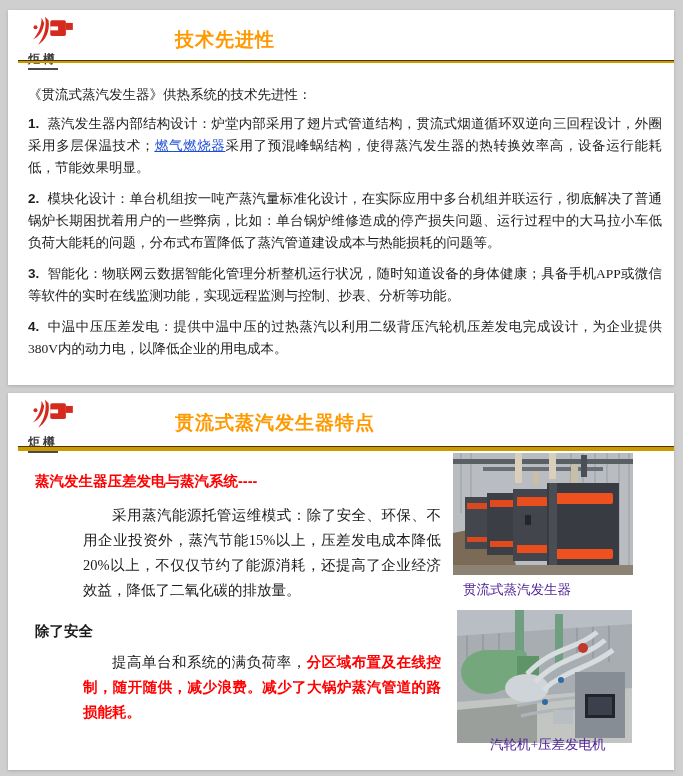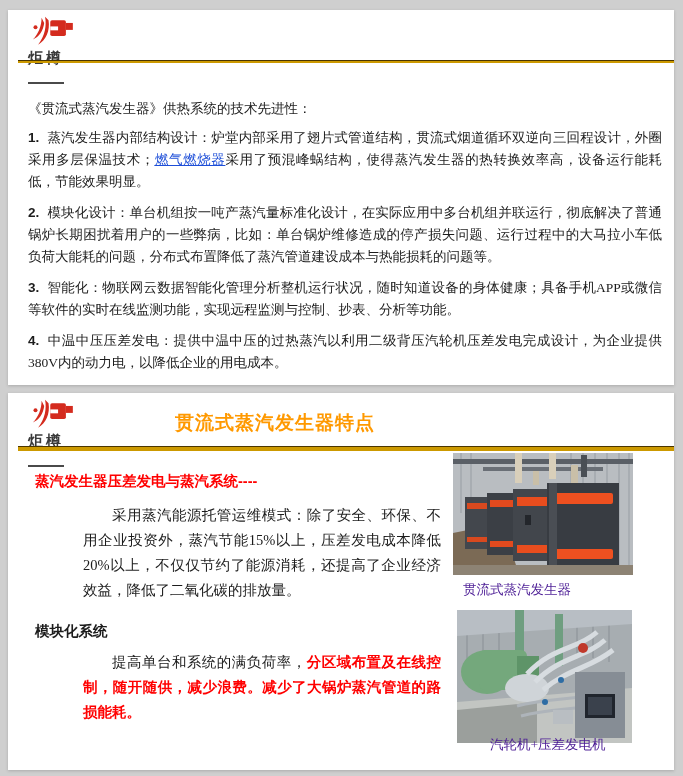--- a/index.html
+++ b/index.html
@@ -7,33 +7,33 @@
   body { background:#cfcfcf; position:relative; overflow:hidden;
          font-family:"Liberation Serif", serif; }
   .slide { position:absolute; left:8px; width:666px; background:#ffffff;
            box-shadow:0 1px 3px rgba(0,0,0,.18); }
   #slide1 { top:10px; height:375px; }
   #slide2 { top:393px; height:377px; }
 
   .logo { position:absolute; left:20px; top:6px; width:70px; }
   .logo svg { width:44px; height:33px; display:block; margin-left:2px; }
   .logo-text { font-family:"Liberation Sans", sans-serif; font-weight:bold;
-               font-size:15px; color:#3a3a3a; letter-spacing:3px;
-               display:inline-block; border-bottom:2px solid #4a4a4a; padding-bottom:14px; }
+               font-size:12px; color:#3a3a3a; letter-spacing:3px;
+               display:inline-block; border-bottom:2px solid #4a4a4a; padding-bottom:0; }
 
   .slide-title { position:absolute; left:167px; top:17px;
                  font-family:"Liberation Sans", sans-serif; font-weight:bold;
                  font-size:19px; color:#ff9900; letter-spacing:1px; }
 
   .divider { position:absolute; left:10px; right:0;
              border-top:1px solid #4a3500; background:#cc9900; }
   #slide1 .divider { top:50px; height:3px; }
   #slide2 .divider { top:53px; height:5px; }
 
-  .s1-body { position:absolute; left:20px; top:88px; width:634px;
+  .s1-body { position:absolute; left:20px; top:74px; width:634px;
              font-size:13.5px; line-height:22px; color:#1c1c1c; text-align:justify; }
   .s1-intro { margin-bottom:7px; }
   .s1-body p.item { margin-bottom:9px; }
   .num  { font-weight:bold; font-family:"Liberation Sans", sans-serif; margin-right:8px; }
   .head { font-weight:normal; font-family:"Liberation Sans", sans-serif; }
   .link { color:#1d4ed8; text-decoration:underline; cursor:pointer; }
 
   .s2-left { position:absolute; left:27px; top:76px; width:406px;
              font-size:14.5px; line-height:25px; color:#1c1c1c; text-align:justify; }
   .red-head { color:#ff0000; font-weight:bold; font-family:"Liberation Sans", sans-serif;
@@ -59,20 +59,21 @@
     <svg viewBox="0 0 50 38">
       <path d="M13 2 C13 12 9 21 3 27 C10 24 15 17 16 8 Z" fill="#d42b1e"></path>
       <path d="M17 1 C19 11 17 23 9 33 C18 28 23 17 21 5 Z" fill="#d42b1e"></path>
       <circle cx="6" cy="13" r="2.3" fill="#d42b1e"></circle>
       <rect x="23" y="5" width="18" height="18" rx="2" fill="#d42b1e"></rect>
       <rect x="23" y="12" width="9" height="4.5" fill="#ffffff"></rect>
       <rect x="41" y="8" width="8" height="8" fill="#d42b1e"></rect>
     </svg>
     <span class="logo-text">炬樽</span>
   </div>
+  <div class="slide-title">技术先进性</div>
   <div class="divider"></div>
 
   <div class="s1-body">
     <p class="s1-intro">《贯流式蒸汽发生器》供热系统的技术先进性：</p>
 
     <p class="item">
       <span class="num">1.</span><span class="head">蒸汽发生器内部结构设计：</span><span>炉堂内部采用了翅片式管道结构，贯流式烟道循环双逆向三回程设计，外圈采用多层保温技术；</span><a class="link">燃气燃烧器</a><span>采用了预混峰蜗结构，使得蒸汽发生器的热转换效率高，设备运行能耗低，节能效果明显。</span>
     </p>
 
     <p class="item">
@@ -100,21 +101,21 @@
       <rect x="41" y="8" width="8" height="8" fill="#d42b1e"></rect>
     </svg>
     <span class="logo-text">炬樽</span>
   </div>
   <div class="slide-title">贯流式蒸汽发生器特点</div>
   <div class="divider"></div>
 
   <div class="s2-left">
     <div class="red-head">蒸汽发生器压差发电与蒸汽系统----</div>
     <p class="body-para">采用蒸汽能源托管运维模式：除了安全、环保、不用企业投资外，蒸汽节能15%以上，压差发电成本降低20%以上，不仅仅节约了能源消耗，还提高了企业经济效益，降低了二氧化碳的排放量。</p>
-    <div class="black-head">模块化系统</div>
+    <div class="black-head">除了安全</div>
     <p class="body-para">
       <span>提高单台和系统的满负荷率，</span><span class="red-bold">分区域布置及在线控制，随开随供，减少浪费。减少了大锅炉蒸汽管道的路损能耗。</span>
     </p>
   </div>
 
   <div class="photo" id="photo1">
     <svg viewBox="0 0 180 122" preserveAspectRatio="none">
       <rect width="180" height="122" fill="#b9bdc1"></rect>
       <g stroke="#a8adb2" stroke-width="2">
         <line x1="118" y1="0" x2="118" y2="122"></line>

